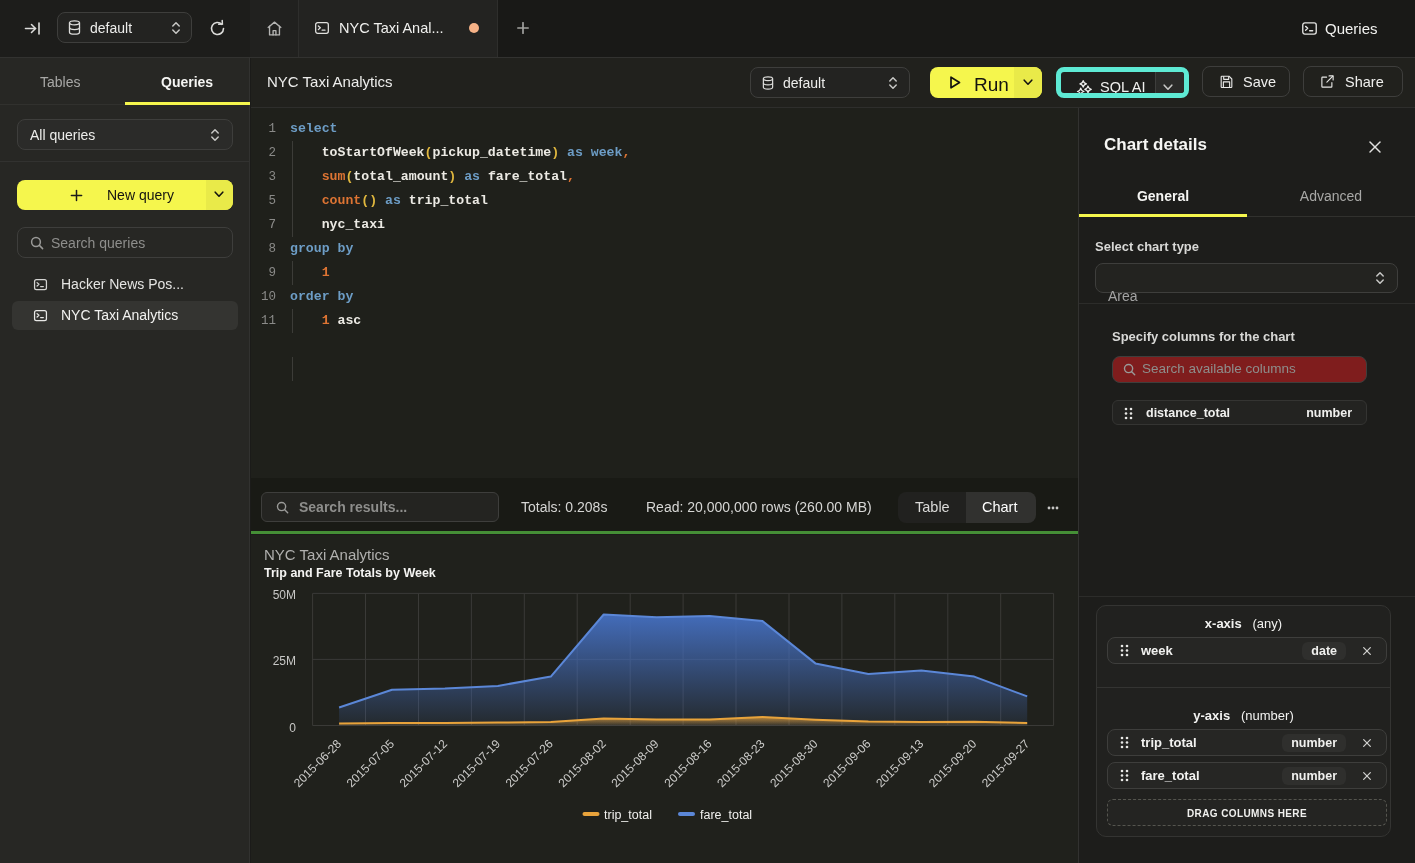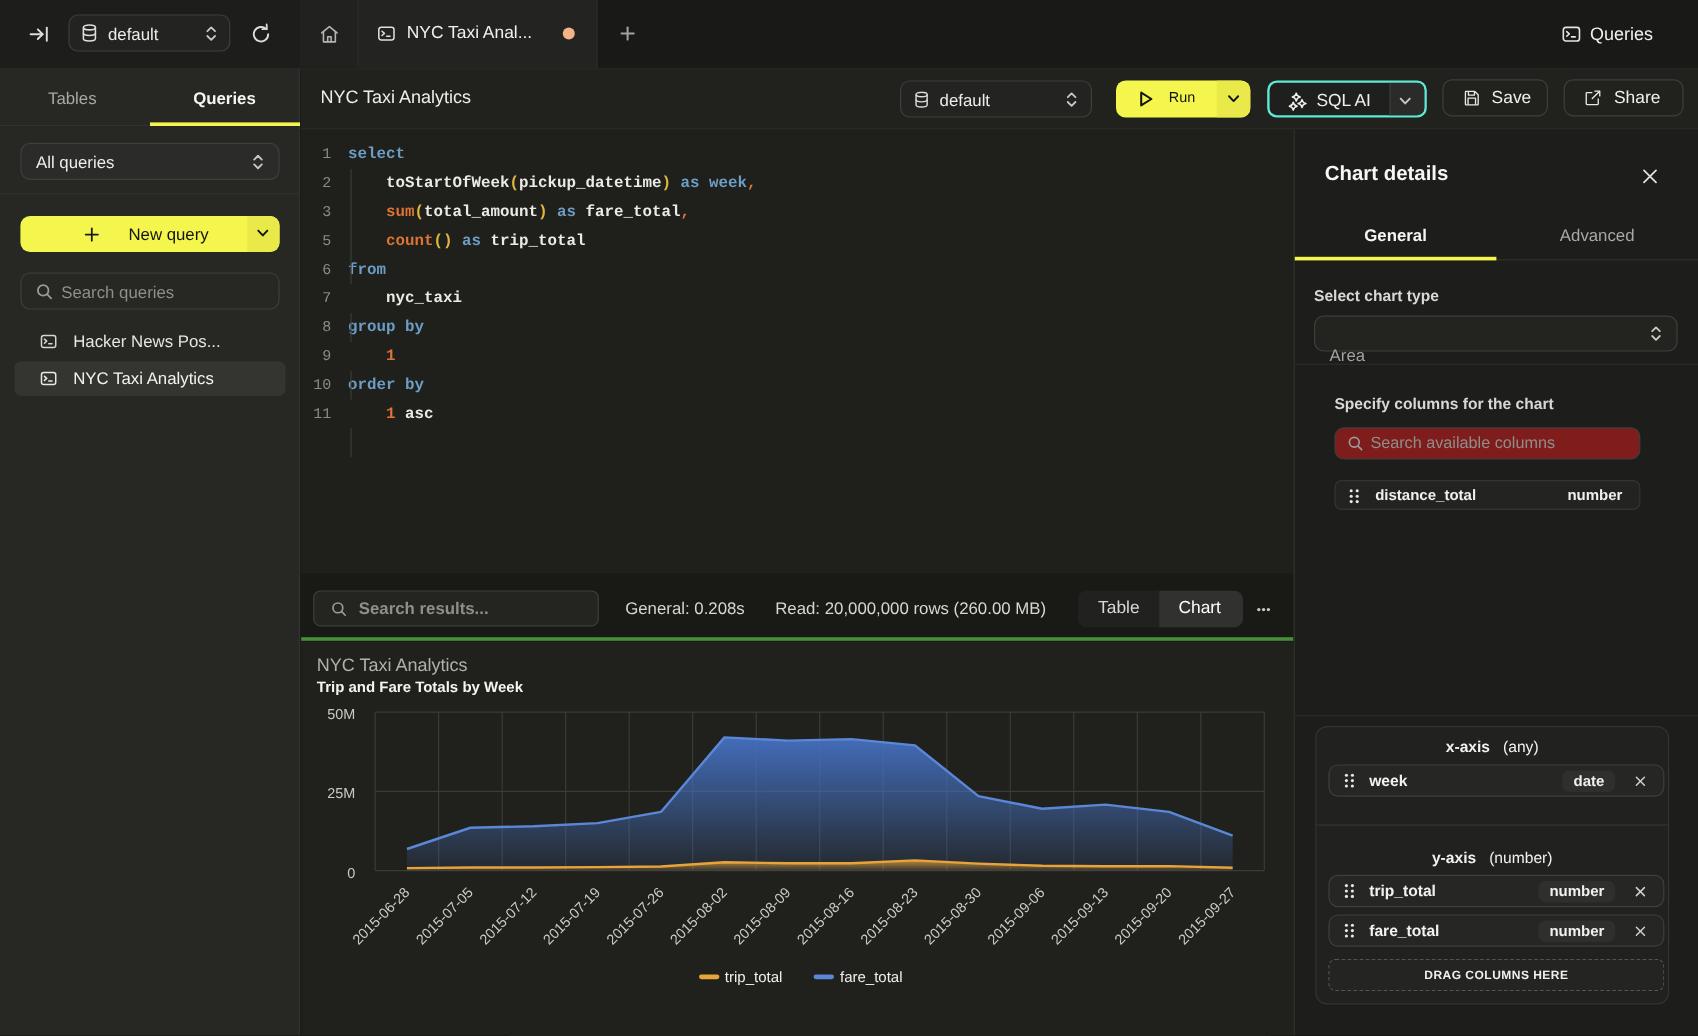--- a/index.html
+++ b/index.html
@@ -165,27 +165,27 @@
       <polyline points="1.8,5 5,1.8 8.2,5"></polyline>
         <polyline points="1.8,9 5,12.2 8.2,9"></polyline>
     </svg>
   </div>
 
   <div class="abs" style="left:930px;top:67px;width:112px;height:31px;border-radius:8px;background:#f5f64d;overflow:hidden;">
     <div style="position:absolute;right:0;top:0;width:28px;height:31px;background:#e9ea49;"></div>
     <svg style="position:absolute;left:18px;top:8px" width="14" height="15" viewBox="0 0 14 15" fill="none" stroke="#141410" stroke-width="1.7" stroke-linejoin="round">
         <path d="M3 2.2 L11.5 7.5 L3 12.8 Z"></path>
       </svg>
-    <div style="position:absolute;left:44px;top:7px;font-size:12px;color:#141410;">Run</div>
+    <div style="position:absolute;left:44px;top:7px;font-size:19px;color:#141410;">Run</div>
     <svg style="position:absolute;right:9px;top:12px" width="10" height="7" viewBox="0 0 10 7" fill="none" stroke="#141410" stroke-width="1.6" stroke-linecap="round" stroke-linejoin="round">
         <polyline points="1.2,1.2 5,5.2 8.8,1.2"></polyline>
       </svg>
   </div>
 
-  <div class="abs" style="left:1056px;top:67px;width:133px;height:31px;border:2px solid #5eead4;border-radius:8px;background:#1f1f1d;overflow:hidden;">
+  <div class="abs" style="left:1056px;top:67px;width:133px;height:31px;border:5px solid #5eead4;border-radius:8px;background:#1f1f1d;overflow:hidden;">
     <div style="position:absolute;right:0;top:0;width:29px;height:31px;background:#2b2b29;border-left:1px solid #3e3e3c;"></div>
     <svg style="position:absolute;left:15px;top:7px" width="17" height="17" viewBox="0 0 17 17" fill="none" stroke="#eeeeec" stroke-width="1.25" stroke-linejoin="round">
       <path d="M7.2 1.6 C7.6 3.6 8.5 4.5 10.5 4.9 C8.5 5.3 7.6 6.2 7.2 8.2 C6.8 6.2 5.9 5.3 3.9 4.9 C5.9 4.5 6.8 3.6 7.2 1.6 Z"></path>
       <path d="M12 7 C12.4 9 13.3 9.9 15.3 10.3 C13.3 10.7 12.4 11.6 12 13.6 C11.6 11.6 10.7 10.7 8.7 10.3 C10.7 9.9 11.6 9 12 7 Z"></path>
       <path d="M4.7 9.2 C5.1 11.2 6 12.1 8 12.5 C6 12.9 5.1 13.8 4.7 15.8 C4.3 13.8 3.4 12.9 1.4 12.5 C3.4 12.1 4.3 11.2 4.7 9.2 Z"></path>
     </svg>
     <div style="position:absolute;left:39px;top:7px;font-size:14.5px;color:#f0f0ee;">SQL AI</div>
     <svg style="position:absolute;right:11px;top:12px" width="10" height="7" viewBox="0 0 10 7" fill="none" stroke="#c8c8c6" stroke-width="1.6" stroke-linecap="round" stroke-linejoin="round">
         <polyline points="1.2,1.2 5,5.2 8.8,1.2"></polyline>
       </svg>
@@ -207,40 +207,39 @@
         <line x1="11" y1="13" x2="20.5" y2="3.5"></line>
       </svg>
     <div style="position:absolute;left:41px;top:7px;font-size:14.5px;color:#f0f0ee;">Share</div>
   </div>
   <div class="abs" id="editor"></div>
   <div class="abs mono" style="left:251px;top:117px;width:826px;font-size:13.2px;line-height:24px;font-weight:bold;">
     <div class="cl"><span class="ln">1</span><span class="kw">select</span></div>
     <div class="cl"><span class="ln">2</span><span class="id">&nbsp;&nbsp;&nbsp;&nbsp;toStartOfWeek</span><span class="pa">(</span><span class="id">pickup_datetime</span><span class="pa">)</span> <span class="kw">as week</span><span class="pu">,</span></div>
     <div class="cl"><span class="ln">3</span><span class="fn">&nbsp;&nbsp;&nbsp;&nbsp;sum</span><span class="pa">(</span><span class="id">total_amount</span><span class="pa">)</span> <span class="kw">as</span> <span class="id">fare_total</span><span class="pu">,</span></div>
     <div class="cl"><span class="ln">5</span><span class="fn">&nbsp;&nbsp;&nbsp;&nbsp;count</span><span class="pa">()</span> <span class="kw">as</span> <span class="id">trip_total</span></div>
-    <div class="cl"><span class="ln">6</span><span class="kw">from</span></div>
     <div class="cl"><span class="ln">7</span><span class="id">&nbsp;&nbsp;&nbsp;&nbsp;nyc_taxi</span></div>
     <div class="cl"><span class="ln">8</span><span class="kw">group by</span></div>
     <div class="cl"><span class="ln">9</span><span class="pu">&nbsp;&nbsp;&nbsp;&nbsp;1</span></div>
     <div class="cl"><span class="ln">10</span><span class="kw">order by</span></div>
     <div class="cl"><span class="ln">11</span><span class="pu">&nbsp;&nbsp;&nbsp;&nbsp;1</span> <span class="id">asc</span></div>
   </div>
   <div class="abs" style="left:292px;top:141px;width:1px;height:96px;background:#3c3c38;"></div>
   <div class="abs" style="left:292px;top:261px;width:1px;height:24px;background:#3c3c38;"></div>
   <div class="abs" style="left:292px;top:309px;width:1px;height:24px;background:#3c3c38;"></div>
   <div class="abs" style="left:292px;top:357px;width:1px;height:24px;background:#3c3c38;"></div>
   <div class="abs" id="resultsbar"></div>
   <div class="abs" style="left:261px;top:492px;width:238px;height:30px;border:1px solid #3e3e3c;border-radius:6px;background:#242421;font-weight:bold;">
     <svg style="position:absolute;left:14px;top:8px" width="13" height="13" viewBox="0 0 14 14" fill="none" stroke="#9a9a98" stroke-width="1.5" stroke-linecap="round">
         <circle cx="6" cy="6" r="4.4"></circle>
         <line x1="9.4" y1="9.4" x2="12.6" y2="12.6"></line>
       </svg>
     <div style="position:absolute;left:37px;top:6px;font-size:14px;color:#8e8e8c;">Search results...</div>
   </div>
-  <div class="abs" style="left:521px;top:499px;font-size:14px;color:#d6d6d4;">General: 0.208s</div>
+  <div class="abs" style="left:521px;top:499px;font-size:14px;color:#d6d6d4;">Totals: 0.208s</div>
   <div class="abs" style="left:646px;top:499px;font-size:14px;color:#d6d6d4;">Read: 20,000,000 rows (260.00 MB)</div>
   <div class="abs" style="left:898px;top:492px;width:138px;height:31px;border-radius:8px;overflow:hidden;">
     <div style="position:absolute;left:0;top:0;width:68px;height:31px;background:#21211f;"></div>
     <div style="position:absolute;left:68px;top:0;width:70px;height:31px;background:#31312f;"></div>
     <div style="position:absolute;left:17px;top:7px;font-size:14.5px;color:#dadad8;">Table</div>
     <div style="position:absolute;left:84px;top:7px;font-size:14.5px;color:#ffffff;">Chart</div>
   </div>
   <svg class="abs" style="left:1046px;top:505px" width="14" height="6" viewBox="0 0 14 6" fill="#c8c8c6">
       <circle cx="3" cy="3" r="1.4"></circle>
       <circle cx="7" cy="3" r="1.4"></circle>

